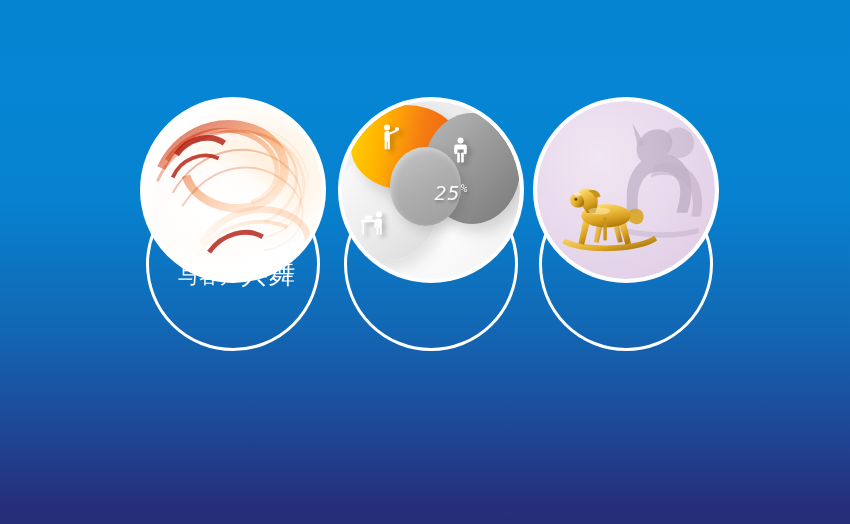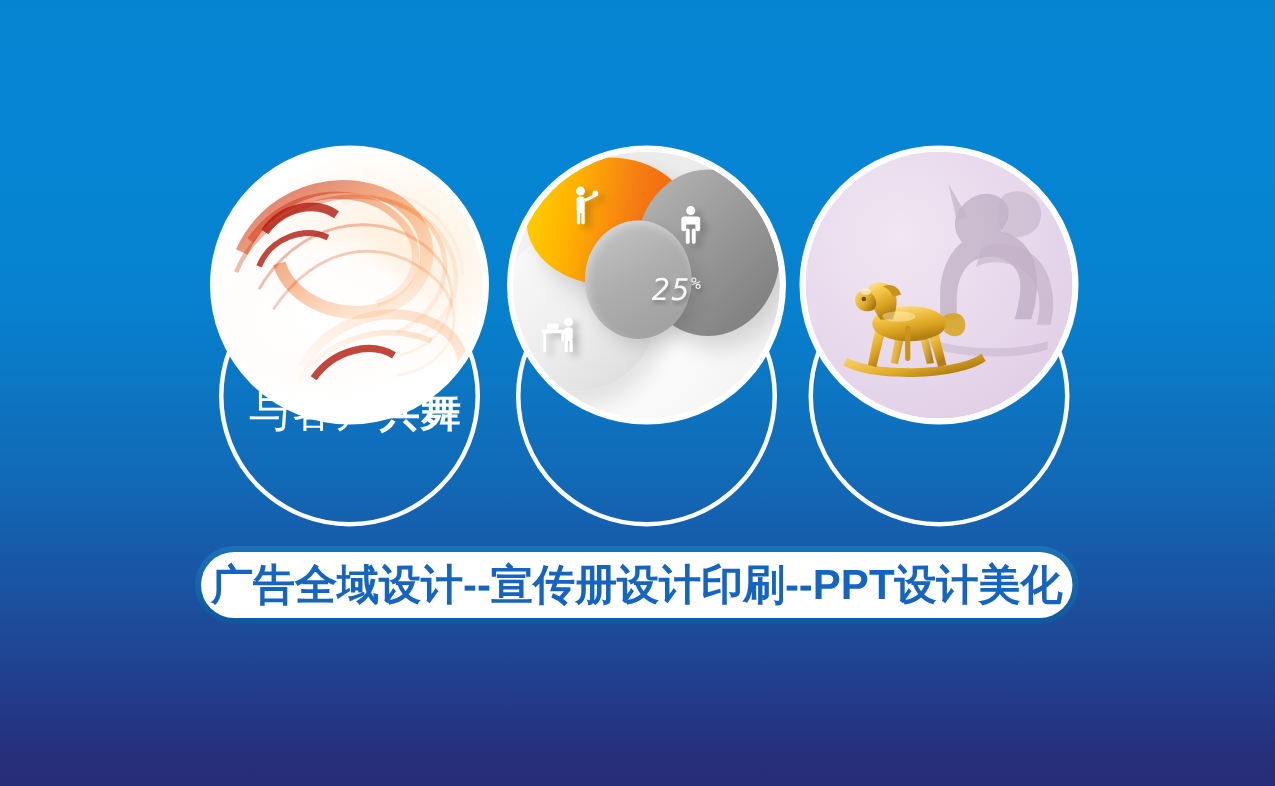--- a/index.html
+++ b/index.html
@@ -153,27 +153,27 @@
     position: absolute;
     left: 0;
     top: 166px;
     width: 210px;
     text-align: center;
     color: #ffffff;
     white-space: nowrap;
     line-height: 1;
   }
   .cap .soft {
-    font-size: 28px;
+    font-size: 20px;
     font-weight: 400;
     letter-spacing: 1px;
   }
   .cap .hard {
     font-size: 27px;
-    font-weight: bold;
+    font-weight: normal;
     letter-spacing: 0.5px;
   }
 
   
   .banner {
     position: absolute;
     left: 130px;
     top: 364px;
     width: 589px;
     height: 52px;
@@ -355,19 +355,14 @@
               </svg>
             </div>
 
           </div>
         </div>
       </div>
     </div>
 
   </div>
 
-  <div class="banner">
-    <div class="banner-inner">
-      <span class="banner-text">广告全域设计--宣传册设计印刷--PPT设计美化</span>
-    </div>
-  </div>
 
 </div>
 
 </body></html>

